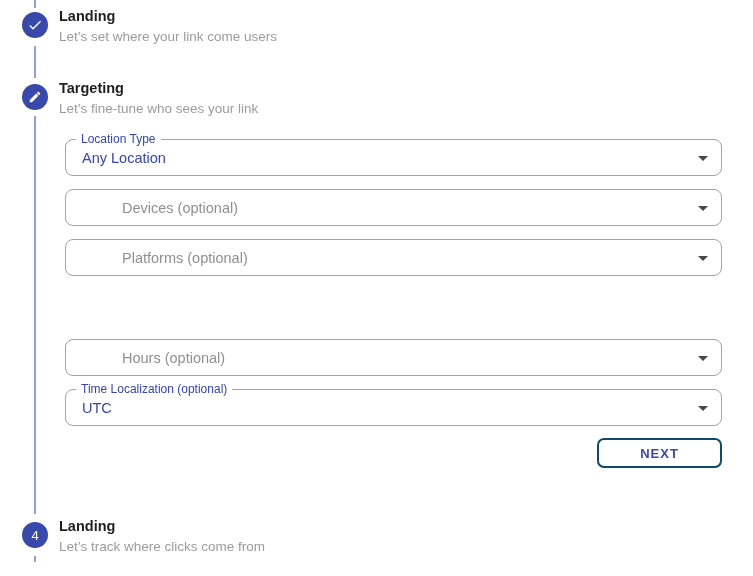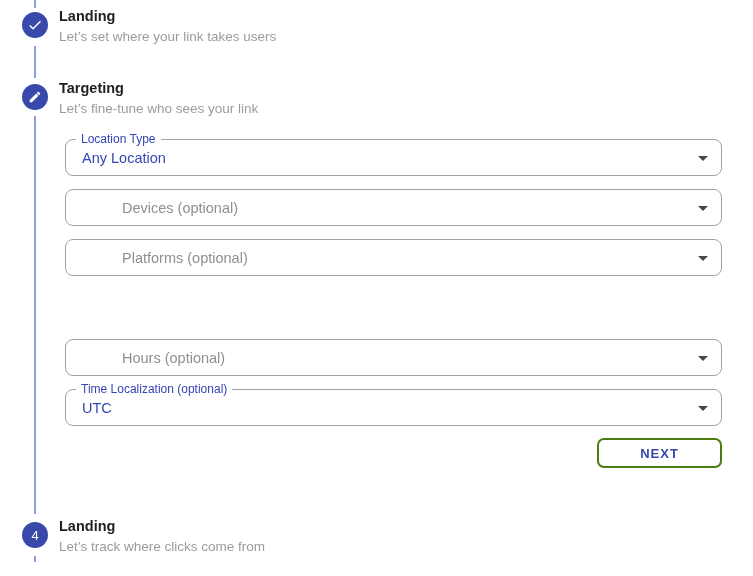--- a/index.html
+++ b/index.html
@@ -113,21 +113,21 @@
   }
 
   
   .next-btn {
     position: absolute;
     left: 597px;
     top: 438px;
     width: 125px;
     height: 30px;
     box-sizing: border-box;
-    border: 2px solid #4d7c0f;
+    border: 2px solid #0c4a6e;
     border-radius: 7px;
     background: #ffffff;
     color: #3949ab;
     font-family: "Liberation Sans", sans-serif;
     font-size: 13px;
     font-weight: 700;
     letter-spacing: 1px;
     display: flex;
     align-items: center;
     justify-content: center;
@@ -145,21 +145,21 @@
   <div class="connector c4"></div>
 
   <div class="step-circle sc-landing">
     <span style="display:flex;">
       <svg viewBox="0 0 24 24" width="16" height="16">
           <path fill="#ffffff" d="M9 16.17L4.83 12l-1.42 1.41L9 19 21 7l-1.41-1.41z"></path>
         </svg>
     </span>
   </div>
   <div class="step-title t-landing">Landing</div>
-  <div class="step-subtitle s-landing">Let’s set where your link takes users</div>
+  <div class="step-subtitle s-landing">Let’s set where your link come users</div>
 
   <div class="step-circle sc-target">
     <span style="display:flex;">
       <svg viewBox="0 0 24 24" width="14" height="14">
           <path fill="#ffffff" d="M3 17.25V21h3.75L17.81 9.94l-3.75-3.75L3 17.25zM20.71 7.04c.39-.39.39-1.02 0-1.41l-2.34-2.34c-.39-.39-1.02-.39-1.41 0l-1.83 1.83 3.75 3.75 1.83-1.83z"></path>
         </svg>
     </span>
   </div>
   <div class="step-title t-target">Targeting</div>
   <div class="step-subtitle s-target">Let’s fine-tune who sees your link</div>

